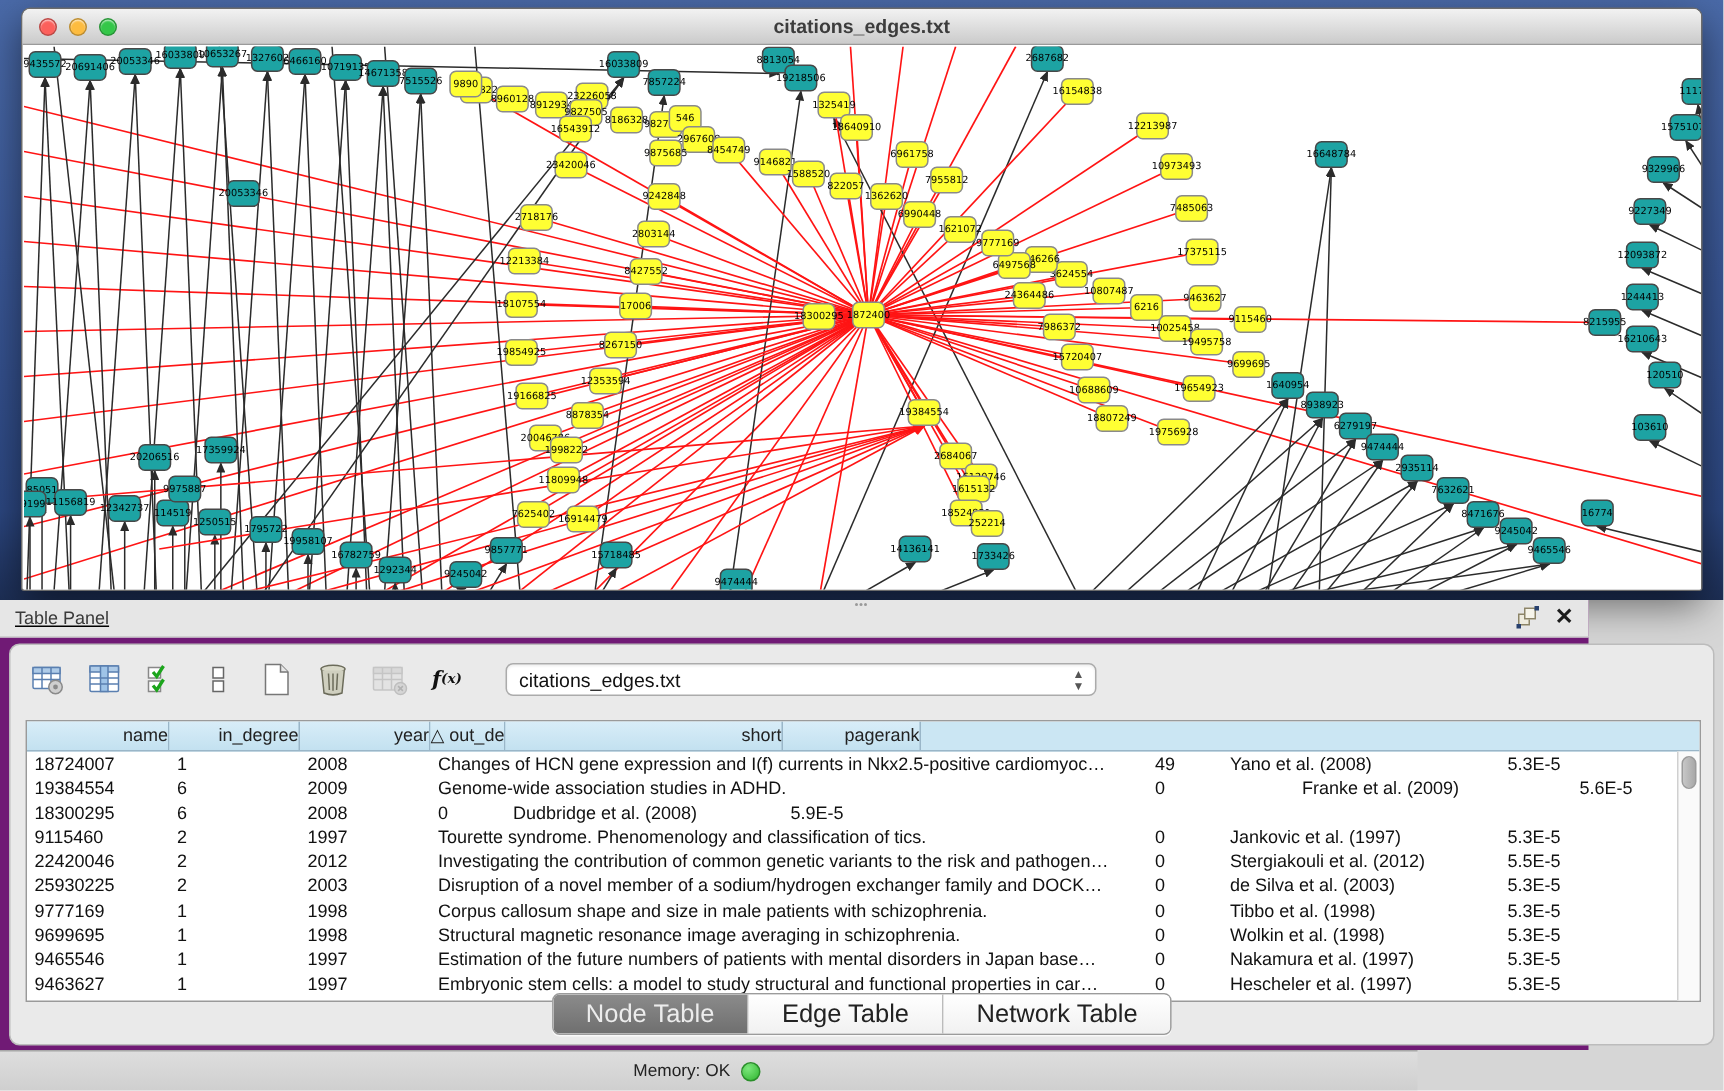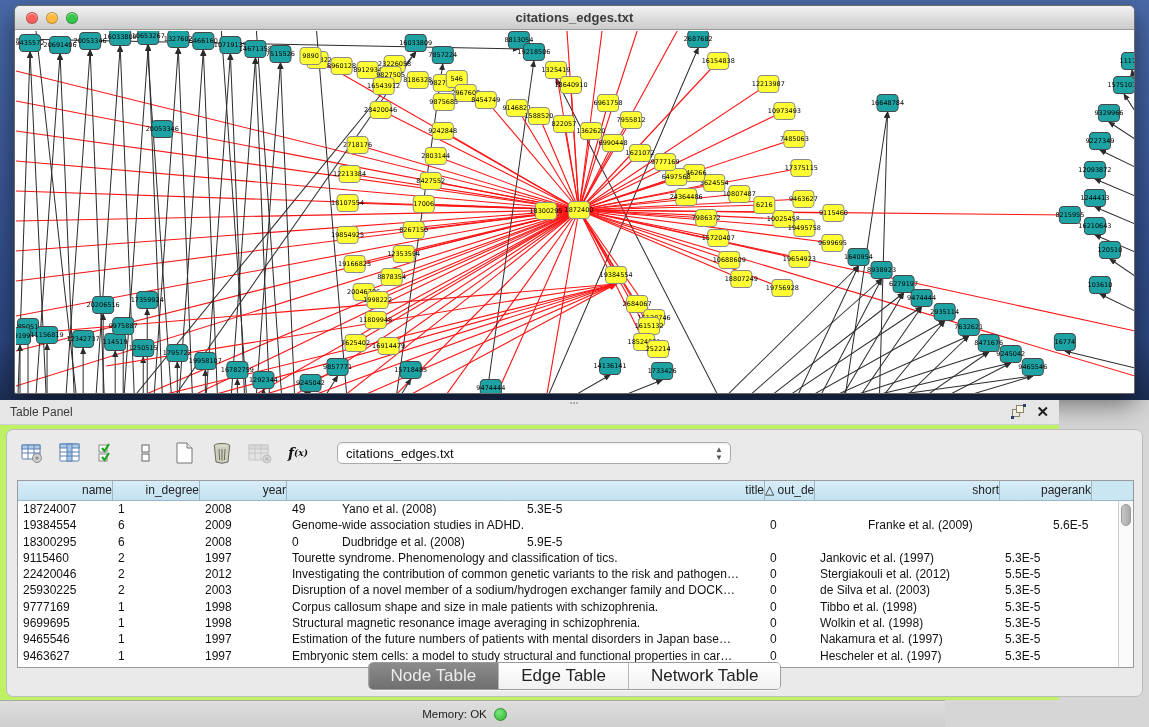--- a/index.html
+++ b/index.html
@@ -16,21 +16,21 @@
               border-bottom:1px solid #9a9a9a; position:relative; display:flex; align-items:center; }
   .lights { position:absolute; left:11px; top:6px; display:flex; gap:8px; }
   .light { width:12px; height:12px; border-radius:50%; border:1px solid rgba(0,0,0,.25);
            box-shadow:inset 0 1px 1px rgba(255,255,255,.6); }
   .win-title { width:100%; text-align:center; font-size:13px; font-weight:bold; color:#3c3c3c; }
   .canvas-wrap { position:absolute; left:1px; top:25px; width:1119px; height:363px; background:#fff; }
   svg.net { width:100%; height:100%; display:block; }
   svg.net text { font-family:"DejaVu Sans", sans-serif; font-size:6.5px; fill:#000; }
 
   
-  .table-panel { position:absolute; left:0; top:400px; width:1059px; height:300px; background:#bef264; }
+  .table-panel { position:absolute; left:0; top:400px; width:1059px; height:300px; background:#701a75;text-decoration:underline; }
   .splitter { position:absolute; left:569px; top:1px; width:10px; height:5px; display:flex; gap:1px; justify-content:center; }
   .splitter i { width:2px; height:2px; background:#999; border-radius:50%; display:block; margin-top:1px; }
   .panel-header { height:25px; background:#e6e6e6; border-bottom:1px solid #cfcfcf;
                   display:flex; align-items:center; padding:0 10px; position:relative; }
   .panel-title { font-size:12px; color:#3a3a3a; }
   .panel-header-icons { position:absolute; right:10px; top:4px; display:flex; gap:10px; align-items:center; }
   .float-icon { width:15px; height:15px; position:relative; display:block; }
   .float-icon .sq1 { position:absolute; left:1px; top:5px; width:8px; height:8px; border:1px solid #8c8468; background:#efecdf; }
   .float-icon .sq2 { position:absolute; left:5px; top:1px; width:8px; height:8px; border:1px solid #8c8468; background:#f6f4ea; }
   .float-icon .d1,.float-icon .d2 { position:absolute; width:3px; height:3px; background:#27406e; }
@@ -630,30 +630,30 @@
         <span class="combo-label">citations_edges.txt</span>
         <span class="combo-arrows">▲<br>▼</span>
       </div>
     </div>
 
     <div class="table-wrap">
       <div class="thead">
           <div class="th" style="width: 95px;">name</div>
           <div class="th" style="width: 87px;">in_degree</div>
           <div class="th" style="width: 87px;">year</div>
-          <div class="th" style="width: 478px;">title</div>
           <div class="th" style="width: 50px;">△ out_de...</div>
           <div class="th" style="width: 185px;">short</div>
           <div class="th" style="width: 92px;">pagerank</div>
         </div>
       <div class="tbody">
           <div class="tr">
             <div class="td" style="width: 95px;">18724007</div>
             <div class="td" style="width: 87px;">1</div>
             <div class="td" style="width: 87px;">2008</div>
+            <div class="td" style="width: 478px;">Changes of HCN gene expression and I(f) currents in Nkx2.5-positive cardiomyoc…</div>
             <div class="td" style="width: 50px;">49</div>
             <div class="td" style="width: 185px;">Yano et al. (2008)</div>
             <div class="td" style="width: 92px;">5.3E-5</div>
           </div>
           <div class="tr">
             <div class="td" style="width: 95px;">19384554</div>
             <div class="td" style="width: 87px;">6</div>
             <div class="td" style="width: 87px;">2009</div>
             <div class="td" style="width: 478px;">Genome-wide association studies in ADHD.</div>
             <div class="td" style="width: 50px;">0</div>

